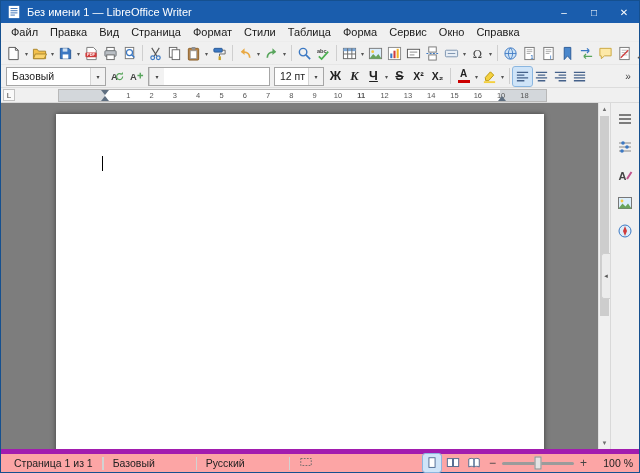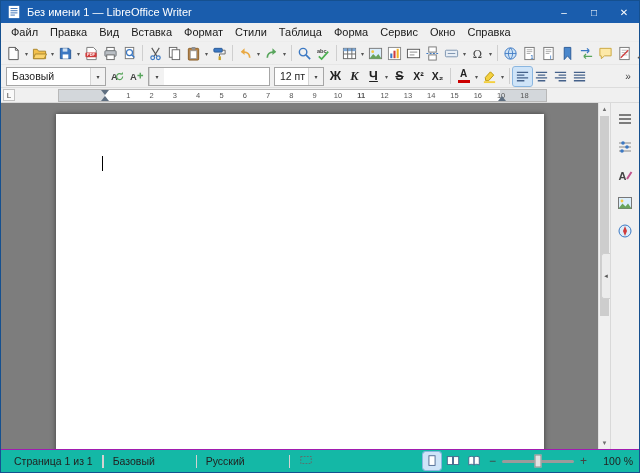--- a/index.html
+++ b/index.html
@@ -67,21 +67,21 @@
   .sarrow { height:12px; display:flex; align-items:center; justify-content:center; font-size:6px; color:#707070; }
   .strack { flex:1; position:relative; }
   .sthumb { position:absolute; top:1px; left:1px; width:9px; height:62%; background:#cdcdcd; }
 
   .sbar { width:29px; background:#f0f0f0; border-left:1px solid #d9d9d9; display:flex; flex-direction:column; align-items:center; padding-top:4px; gap:5px; }
   .stab { width:23px; height:23px; display:flex; align-items:center; justify-content:center; border-radius:2px; }
   .stab svg { width:16px; height:16px; }
   .hidebtn { position:absolute; right:29px; top:50%; transform:translateY(-50%); width:9px; height:46px; background:#ececec; border:1px solid #cfcfcf; border-right:none; display:flex; align-items:center; justify-content:center; font-size:7px; color:#555; border-radius:3px 0 0 3px; z-index:5; }
 
   
-  .sb { height:23px; background:#14b8a6; border-top:1px solid #a21caf; display:flex; align-items:center; font-size:10.5px; color:#222; padding:0 4px; flex:0 0 auto; }
+  .sb { height:23px; background:#fca5a5; border-top:5px solid #a21caf; display:flex; align-items:center; font-size:10.5px; color:#222; padding:0 4px; flex:0 0 auto; }
   .fld { padding:0 9px; white-space:nowrap; }
   .ssep { width:1px; height:13px; background:#d2d2d2; flex:0 0 auto; }
   .sb-right { margin-left:auto; display:flex; align-items:center; gap:3px; padding-right:2px; }
   .vbtn { width:18px; height:18px; display:flex; align-items:center; justify-content:center; border-radius:2px; }
   .vbtn svg { width:14px; height:14px; }
   .vactive { background:#cfe4f8; outline:1px solid #8ab6e0; }
   .zglyph { font-size:12px; color:#444; padding:0 3px; }
   .ztrack { width:72px; height:3px; background:#9b9b9b; position:relative; border-radius:2px; }
   .zthumb { position:absolute; left:50%; top:50%; transform:translate(-50%,-50%); width:7px; height:13px; background:#e3e3e3; border:1px solid #8a8a8a; }
   .zoomtxt { width:40px; text-align:right; }
@@ -101,21 +101,21 @@
       <div class="wbtn">–</div>
       <div class="wbtn">□</div>
       <div class="wbtn">✕</div>
     </div>
   </div>
 
   <div class="menubar">
     <span class="mitem">Файл</span>
     <span class="mitem">Правка</span>
     <span class="mitem">Вид</span>
-    <span class="mitem">Вставка</span>
+    <span class="mitem">Страница</span>
     <span class="mitem">Формат</span>
     <span class="mitem">Стили</span>
     <span class="mitem">Таблица</span>
     <span class="mitem">Форма</span>
     <span class="mitem">Сервис</span>
     <span class="mitem">Окно</span>
     <span class="mitem">Справка</span>
   </div>
 
   <div class="tb tb1">

